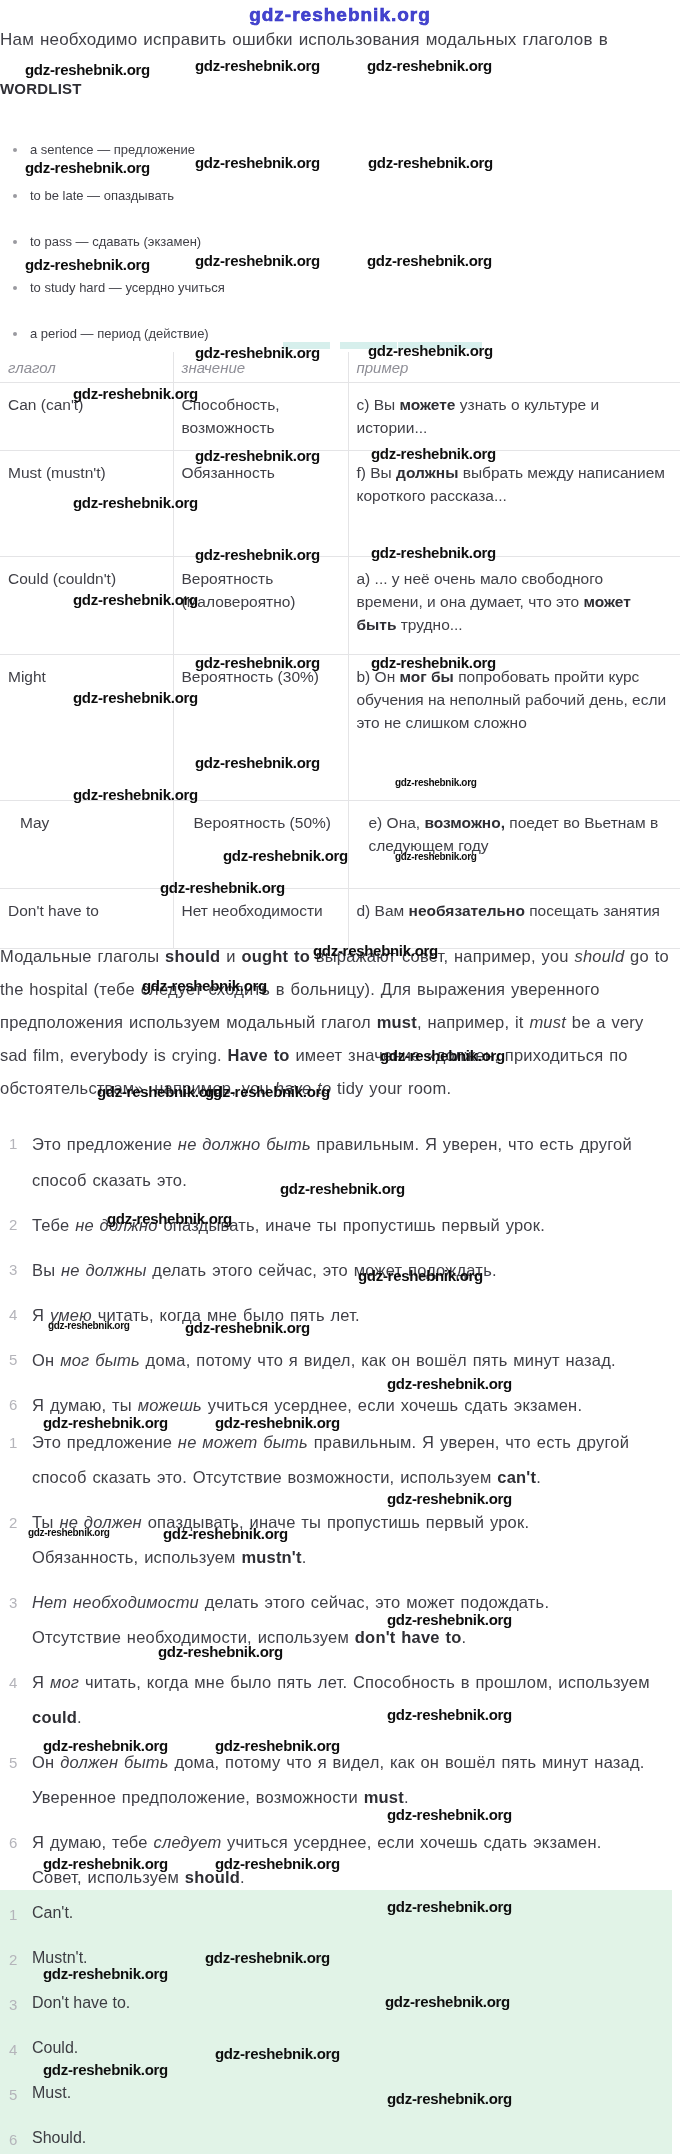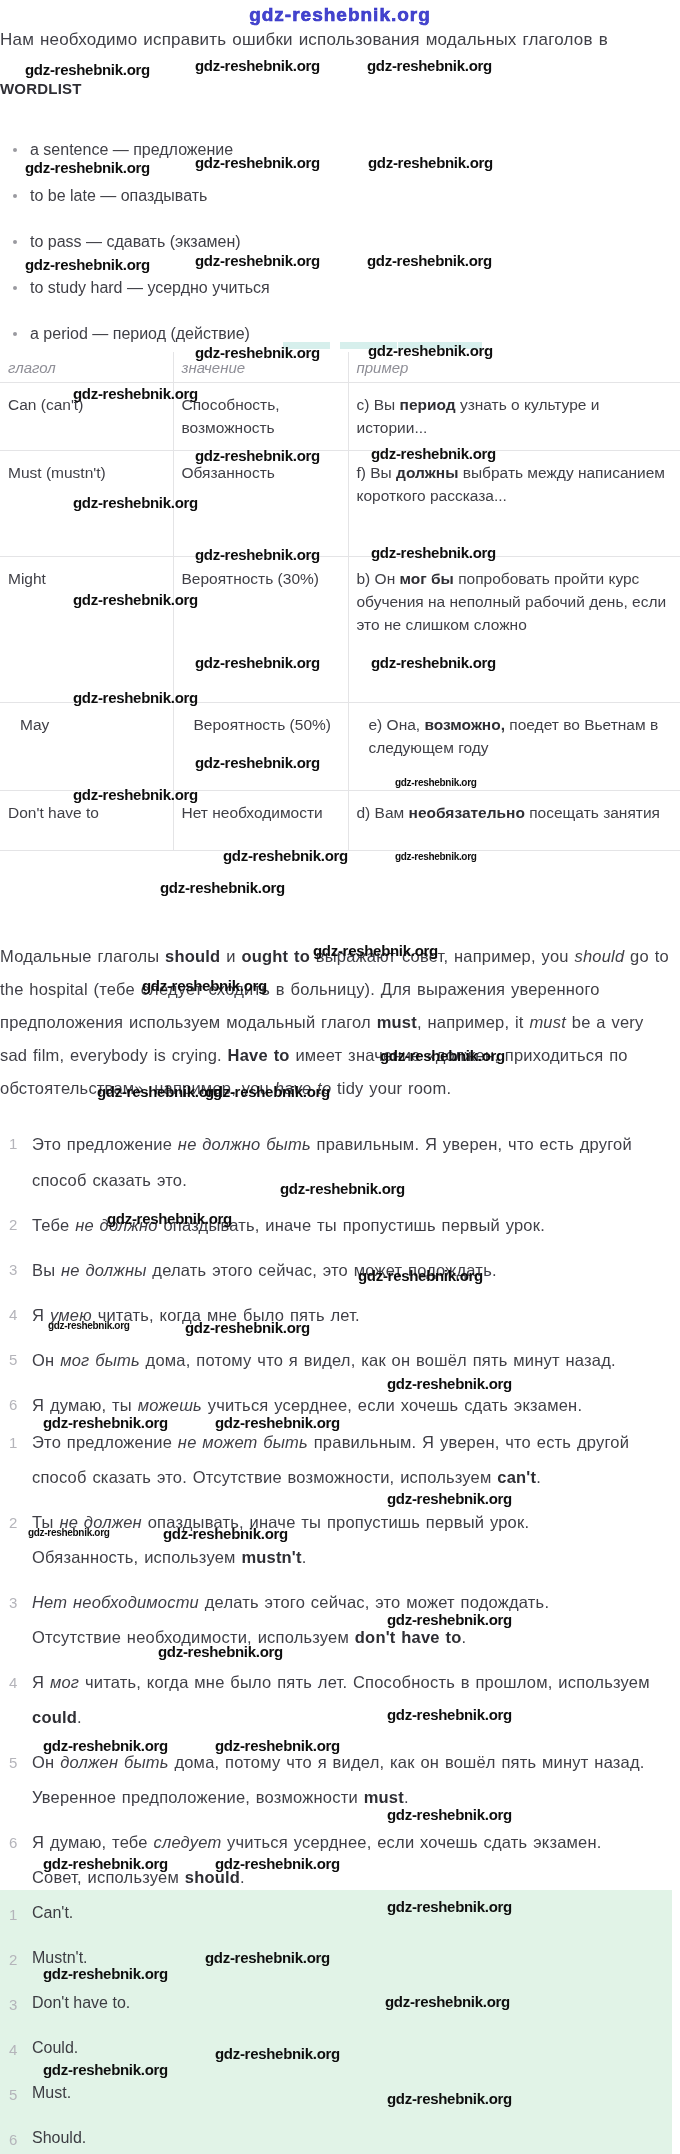--- a/index.html
+++ b/index.html
@@ -8,21 +8,21 @@
   
   .top-wm{position:absolute;top:4px;left:0;width:100%;text-align:center;
           font-size:19px;font-weight:700;letter-spacing:1px;color:#4545cf;
           -webkit-text-stroke:0.6px #2d2dc4;}
   
   .intro{position:absolute;top:28px;left:0;width:676px;margin:0;font-size:17px;
          line-height:24px;letter-spacing:0.2px;word-spacing:1px;}
   .wl-title{position:absolute;top:80px;left:0;margin:0;font-size:15px;font-weight:800;
             color:#2e2e34;letter-spacing:0.2px;}
   .wordlist{position:absolute;top:140px;left:0;margin:0;padding:0;list-style:none;width:540px;}
-  .wordlist li{position:relative;padding-left:30px;margin-bottom:26px;font-size:16px;line-height:20px;}
+  .wordlist li{position:relative;padding-left:30px;margin-bottom:26px;font-size:13px;line-height:20px;}
   .dot{position:absolute;left:13px;top:8px;width:4px;height:4px;border-radius:50%;background:#9a9aa0;}
   
   .strip{position:absolute;height:7px;background:#d6efec;}
   
   .grammar{position:absolute;top:352px;left:0;width:680px;border-collapse:collapse;
            font-size:15.5px;table-layout:fixed;}
   .grammar td,.grammar th{vertical-align:top;padding:10px 12px 0 8px;line-height:23px;
            box-sizing:border-box;font-weight:400;text-align:left;}
   .grammar thead th{font-style:italic;color:#8f8f97;font-size:15px;padding-top:4px;height:30px;}
   .grammar tbody td{border-top:1px solid #e4e4e6;}
@@ -89,26 +89,31 @@
       <tr>
         <th>глагол</th>
         <th>значение</th>
         <th>пример</th>
       </tr>
     </thead>
     <tbody>
         <tr class="r1">
           <td>Can (can't)</td>
           <td><span>Способность, возможность</span></td>
-          <td><span>c) Вы </span><span class="b">период</span><span> узнать о культуре и истории...</span></td>
+          <td><span>c) Вы </span><span class="b">можете</span><span> узнать о культуре и истории...</span></td>
         </tr>
         <tr class="r2">
           <td>Must (mustn't)</td>
           <td><span>Обязанность</span></td>
           <td><span>f) Вы </span><span class="b">должны</span><span> выбрать между написанием короткого рассказа...</span></td>
+        </tr>
+        <tr class="r3">
+          <td>Could (couldn't)</td>
+          <td><span>Вероятность (маловероятно)</span></td>
+          <td><span>a) ... у неё очень мало свободного времени, и она думает, что это </span><span class="b">может быть</span><span> трудно...</span></td>
         </tr>
         <tr class="r4">
           <td>Might</td>
           <td><span>Вероятность (30%)</span></td>
           <td><span>b) Он </span><span class="b">мог бы</span><span> попробовать пройти курс обучения на неполный рабочий день, если это не слишком сложно</span></td>
         </tr>
         <tr class="r5">
           <td>May</td>
           <td><span>Вероятность (50%)</span></td>
           <td><span>e) Она, </span><span class="b">возможно,</span><span> поедет во Вьетнам в следующем году</span></td>

